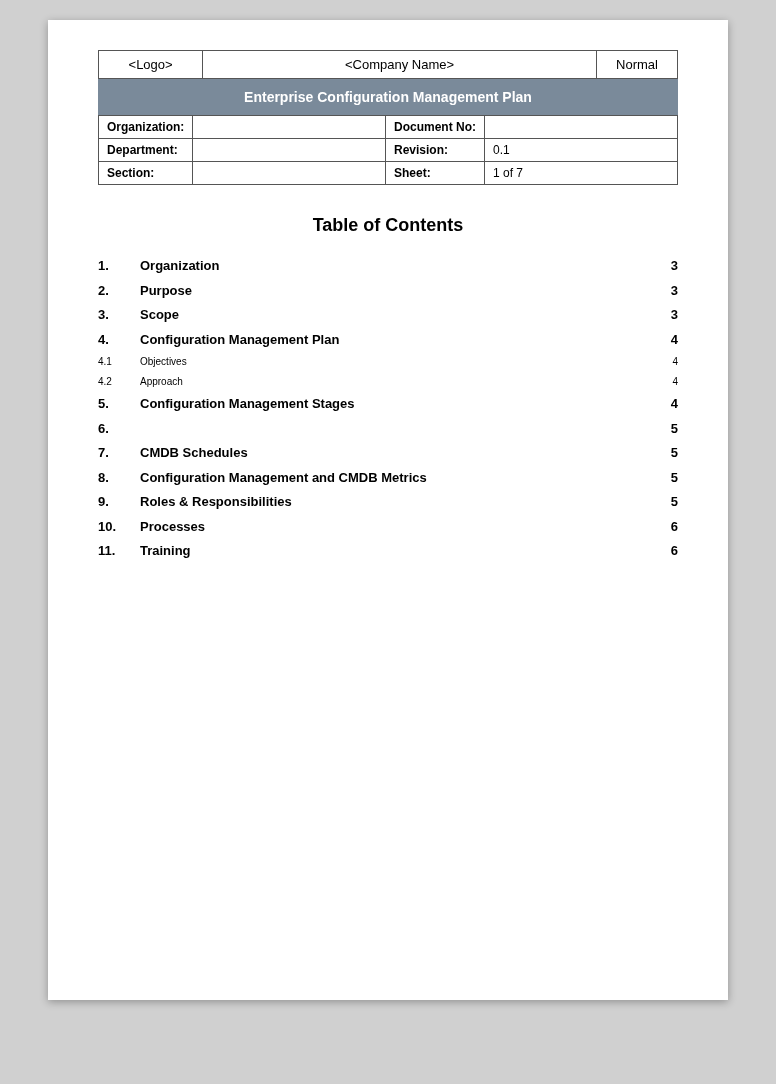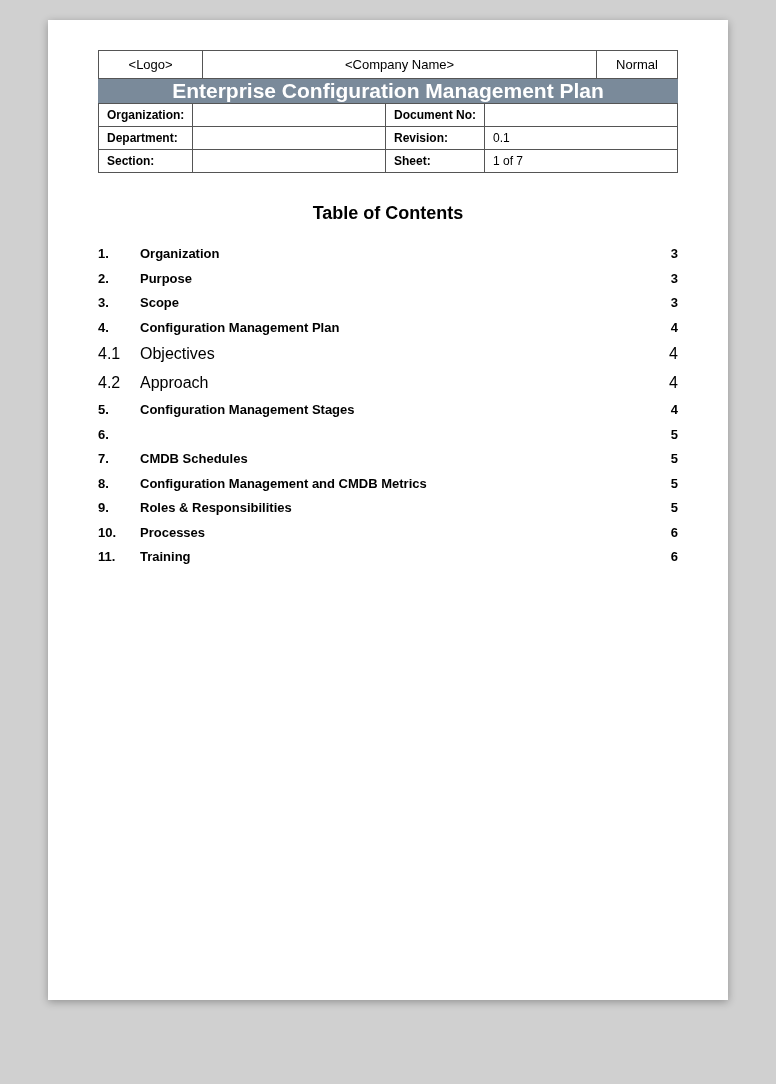--- a/index.html
+++ b/index.html
@@ -54,21 +54,22 @@
       width: 14%;
       text-align: center;
       font-size: 12px;
     }
 
     
     .title-banner {
       background: #7a8a9a;
       color: #ffffff;
       text-align: center;
-      font-size: 21px;
+      padding: 10px;
+      font-size: 14px;
       font-weight: bold;
       font-family: Arial, sans-serif;
       margin-bottom: 0;
     }
 
     
     .meta-table {
       width: 100%;
       border-collapse: collapse;
       margin-bottom: 30px;
@@ -109,21 +110,21 @@
       font-size: 13px;
       line-height: 1.5;
     }
 
     .toc-entry.bold {
       font-weight: bold;
     }
 
     .toc-entry.normal {
       font-weight: normal;
-      font-size: 16px;
+      font-size: 10px;
     }
 
     .entry-num {
       min-width: 42px;
       flex-shrink: 0;
     }
 
     .entry-text {
       white-space: nowrap;
       flex-shrink: 0;

